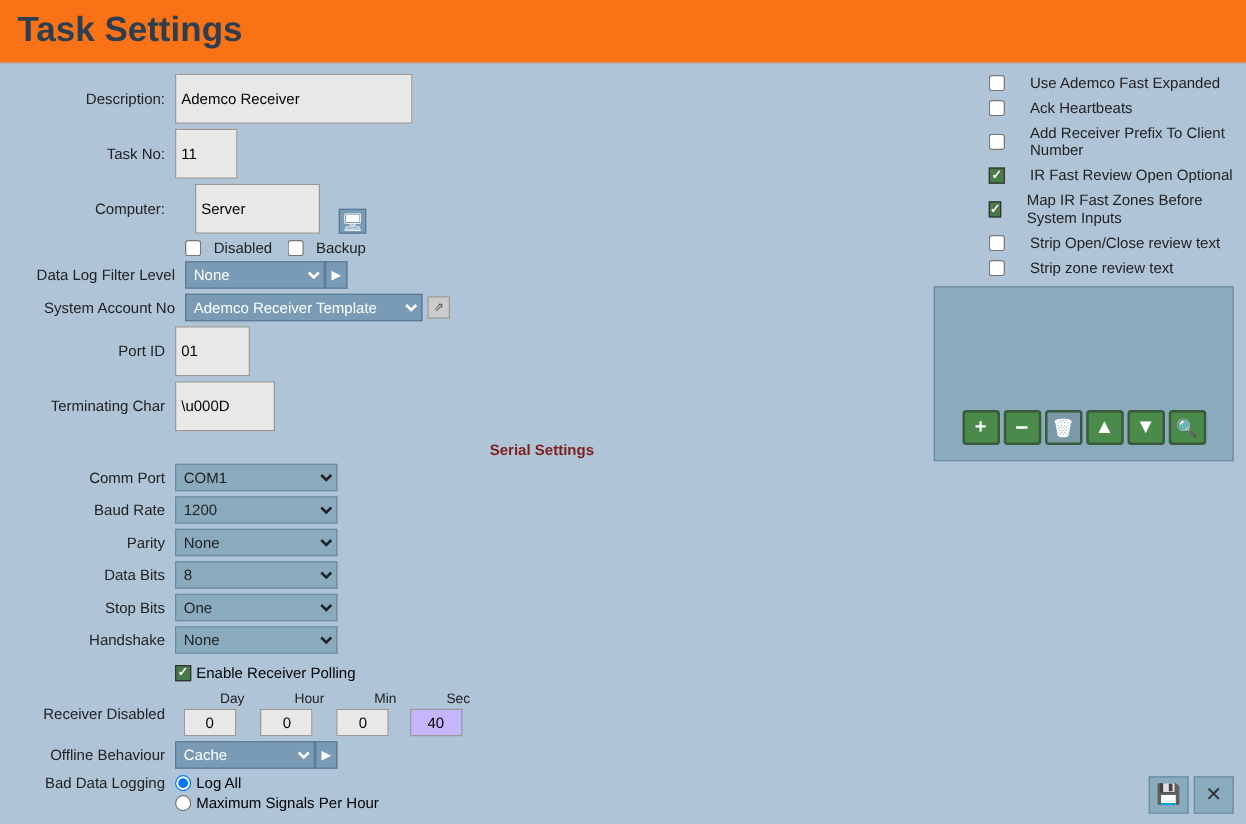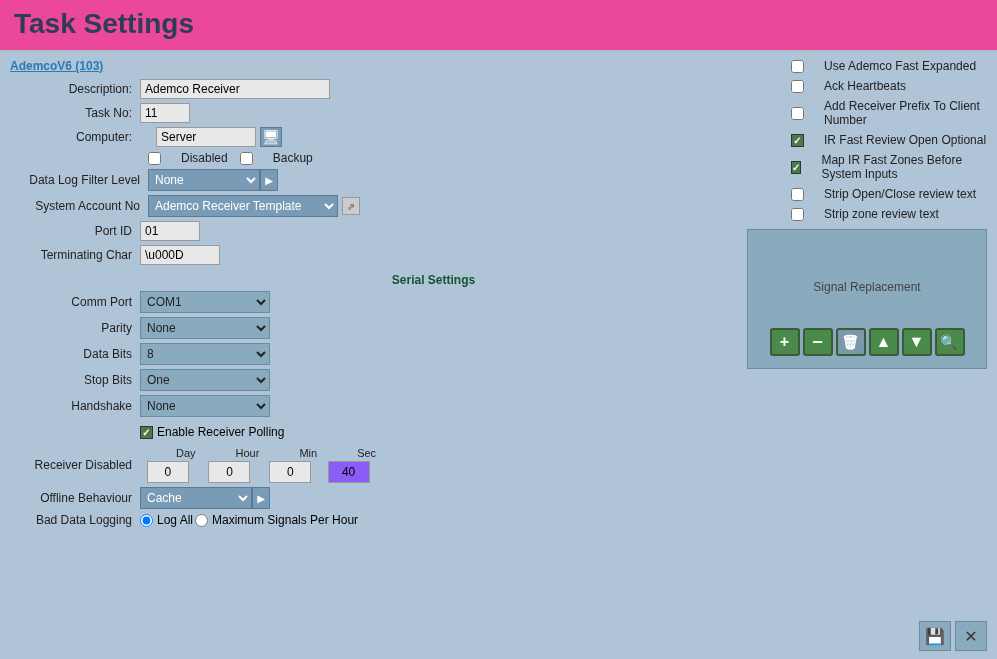--- a/index.html
+++ b/index.html
@@ -6,21 +6,21 @@
     body {
       font-family: Arial, Helvetica, sans-serif;
       font-size: 12px;
       background: #b0c4d8;
       width: 997px;
       height: 659px;
       overflow: hidden;
       position: relative;
     }
     .page-title {
-      background: #ec4899;
+      background: #f97316;
       padding: 8px 6px 10px 14px;
       font-size: 28px;
       font-weight: bold;
       color: #2c3e50;
       border-bottom: 1px solid #aabcce;
     }
     .content-area {
       display: flex;
       flex-direction: row;
       padding: 8px 10px;
@@ -52,38 +52,38 @@
       width: 130px;
       padding-right: 8px;
       color: #222;
       flex-shrink: 0;
     }
     input[type="text"] {
       background: #e8e8e8;
       border: 1px solid #999;
       padding: 2px 4px;
       font-size: 12px;
-      height: 20px;
+      height: 40px;
     }
     input[type="text"].desc-input { width: 190px; }
     input[type="text"].taskno-input { width: 50px; }
     input[type="text"].portid-input { width: 60px; }
     input[type="text"].termchar-input { width: 80px; }
     select {
       background: #7a9bb5;
       border: 1px solid #5a7a95;
       color: #fff;
       padding: 1px 2px;
       font-size: 12px;
       height: 22px;
     }
     .computer-row {
       display: flex;
-      align-items: center;
-      gap: 4px;
+      align-items: flex-end;
+      gap: 15px;
       padding-left: 16px;
     }
     .computer-icon {
       width: 22px;
       height: 20px;
       background: #7a9bb5;
       border: 1px solid #5a7a95;
       display: flex;
       align-items: center;
       justify-content: center;
@@ -94,21 +94,21 @@
     .checkbox-row {
       display: flex;
       align-items: center;
       gap: 12px;
       margin-left: 138px;
       margin-bottom: 4px;
     }
     .checkbox-label {
       display: flex;
       align-items: center;
-      gap: 20px;
+      gap: 10px;
       color: #222;
     }
     input[type="checkbox"] {
       width: 13px;
       height: 13px;
     }
     .dropdown-with-arrow {
       display: flex;
       align-items: center;
     }
@@ -136,21 +136,21 @@
       border: 1px solid #999;
       display: flex;
       align-items: center;
       justify-content: center;
       cursor: pointer;
       font-size: 10px;
       color: #555;
     }
     .serial-settings-title {
       font-weight: bold;
-      color: #14532d;
+      color: #7f1d1d;
       text-align: center;
       margin: 8px 0 4px 0;
       margin-left: 130px;
     }
     .serial-select {
       background: #8aabbd;
       border: 1px solid #6a8ba0;
       color: #222;
       padding: 1px 2px;
       font-size: 12px;
@@ -204,21 +204,21 @@
     .timeout-col input {
       width: 42px;
       text-align: center;
     }
     .cache-dropdown {
       display: flex;
       align-items: center;
     }
     .radio-group {
       display: flex;
-      flex-direction: row;
+      flex-direction: column;
       gap: 2px;
     }
     .radio-label {
       display: flex;
       align-items: center;
       gap: 4px;
     }
     
     .right-checkbox-item {
       display: flex;
@@ -313,21 +313,20 @@
   </style>
 </head>
 <body>
 
 <div class="page-title">Task Settings</div>
 
 <div class="content-area">
 
   <div class="left-panel">
 
-    <div class="section-title-link">AdemcoV6 (103)</div>
 
     <div class="form-row">
       <div class="form-label">Description:</div>
       <input type="text" class="desc-input" value="Ademco Receiver" style="">
     </div>
 
     <div class="form-row">
       <div class="form-label">Task No:</div>
       <input type="text" class="taskno-input" value="11" style="">
     </div>
@@ -383,20 +382,26 @@
 
     <div class="serial-settings-title">Serial Settings</div>
 
     <div class="form-row">
       <div class="form-label">Comm Port</div>
       <select class="serial-select">
         <option>COM1</option>
       </select>
     </div>
 
+    <div class="form-row">
+      <div class="form-label">Baud Rate</div>
+      <select class="serial-select">
+        <option>1200</option>
+      </select>
+    </div>
 
     <div class="form-row">
       <div class="form-label">Parity</div>
       <select class="serial-select">
         <option>None</option>
       </select>
     </div>
 
     <div class="form-row">
       <div class="form-label">Data Bits</div>
@@ -442,21 +447,21 @@
         <div class="timeout-col">
           <span>Hour</span>
           <input type="text" style="width: 42px; text-align: center; background: rgb(232, 232, 232); border: 1px solid rgb(153, 153, 153); height: 22px; font-size: 12px;" value="0">
         </div>
         <div class="timeout-col">
           <span>Min</span>
           <input type="text" style="width: 42px; text-align: center; background: rgb(232, 232, 232); border: 1px solid rgb(153, 153, 153); height: 22px; font-size: 12px;" value="0">
         </div>
         <div class="timeout-col">
           <span>Sec</span>
-          <input type="text" style="width: 42px; text-align: center; background: #8b5cf6; border: 1px solid rgb(153, 153, 153); height: 22px; font-size: 12px;" value="40">
+          <input type="text" style="width: 42px; text-align: center; background: #c4b5fd; border: 1px solid rgb(153, 153, 153); height: 22px; font-size: 12px;" value="40">
         </div>
       </div>
     </div>
 
     <div class="form-row">
       <div class="form-label">Offline Behaviour</div>
       <div class="cache-dropdown dropdown-with-arrow">
         <select class="none-select">
           <option>Cache</option>
         </select>
@@ -517,21 +522,20 @@
       <input type="checkbox" style="">
       <span>Strip Open/Close review text</span>
     </div>
 
     <div class="right-checkbox-item">
       <input type="checkbox" style="">
       <span>Strip zone review text</span>
     </div>
 
     <div class="signal-replacement-box">
-      <div class="signal-replacement-label">Signal Replacement</div>
       <div class="signal-toolbar">
         <div class="signal-btn signal-btn-green">+</div>
         <div class="signal-btn signal-btn-green" style="font-size:18px;">−</div>
         <div class="signal-btn signal-btn-gray" style="font-size:14px;">🗑</div>
         <div class="signal-btn signal-btn-up">▲</div>
         <div class="signal-btn signal-btn-down">▼</div>
         <div class="signal-btn signal-btn-search" style="font-size:14px;">🔍</div>
       </div>
     </div>
 

